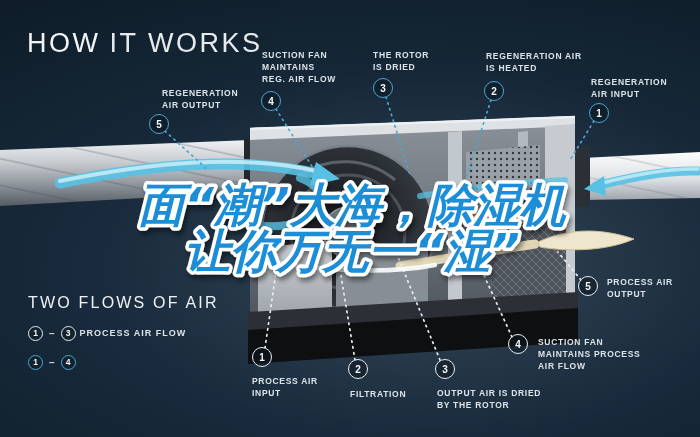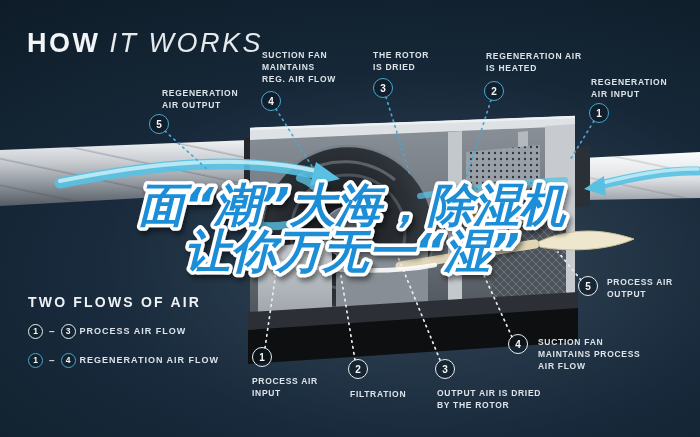--- a/index.html
+++ b/index.html
@@ -4,39 +4,39 @@
 <style>
   html,body{margin:0;padding:0;background:#0b1520;}
   #stage{
     position:relative;width:700px;height:437px;overflow:hidden;
     font-family:"Liberation Sans",sans-serif;
     background:radial-gradient(120% 95% at 58% 62%, #24384a 0%, #17293a 42%, #0e1d29 78%, #0b1722 100%);
   }
   #machine-svg{position:absolute;left:0;top:0;}
   
   .title{position:absolute;left:27px;top:28px;color:#f2f5f7;font-size:27px;letter-spacing:2.5px;white-space:nowrap;}
-  .title .t-bold{font-weight:700;margin-right:9px;}
-  .title .t-light{font-weight:400;opacity:.95;font-style:italic;}
+  .title .t-bold{font-weight:400;margin-right:9px;}
+  .title .t-light{font-weight:400;opacity:.95;}
   
   .badge{
     position:absolute;width:20px;height:20px;border-radius:50%;
     transform:translate(-50%,-50%);
     display:flex;align-items:center;justify-content:center;
     font-size:10px;font-weight:700;color:#f4f7f9;
     background:rgba(12,24,33,.55);box-sizing:border-box;
   }
   .badge.reg{border:1.6px solid #4aa8cf;}
   .badge.proc{border:1.6px solid #e9eef2;}
   .clabel{
     position:absolute;color:#dce3e9;font-size:8.5px;font-weight:700;
     letter-spacing:.7px;line-height:1.4;white-space:pre-line;
   }
   
   .legend{position:absolute;left:28px;top:294px;}
-  .legend-heading{color:#eef2f5;font-size:14px;font-weight:700;letter-spacing:2.2px;margin-bottom:13px;white-space:nowrap;}
+  .legend-heading{color:#eef2f5;font-size:16px;font-weight:400;letter-spacing:2.2px;margin-bottom:13px;white-space:nowrap;}
   .legend-row{display:flex;align-items:center;height:16px;margin-bottom:13px;}
   .lcircle{
     width:15px;height:15px;border-radius:50%;box-sizing:border-box;
     display:flex;align-items:center;justify-content:center;
     font-size:8.5px;font-weight:700;color:#f4f7f9;background:rgba(12,24,33,.4);
   }
   .lcircle.proc{border:1.3px solid #e9eef2;}
   .lcircle.reg{border:1.3px solid #4aa8cf;}
   .ldash{color:#cfd6db;font-size:10px;font-weight:700;margin:0 6px;}
   .llabel{color:#dce3e9;font-size:9px;font-weight:700;letter-spacing:1px;margin-left:4px;white-space:nowrap;}
@@ -247,17 +247,16 @@
     <div class="legend-row">
       <span class="lcircle proc">1</span>
       <span class="ldash">–</span>
       <span class="lcircle proc">3</span>
       <span class="llabel">PROCESS AIR FLOW</span>
     </div>
     <div class="legend-row">
       <span class="lcircle reg">1</span>
       <span class="ldash">–</span>
       <span class="lcircle reg">4</span>
-      <span class="llabel">REGENERATION AIR FLOW</span>
     </div>
   </div>
 
 </div>
 
 </body></html>

